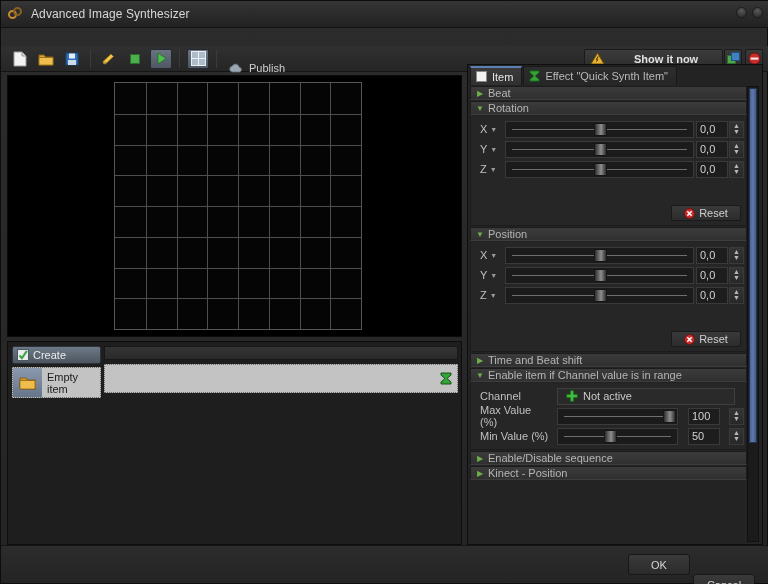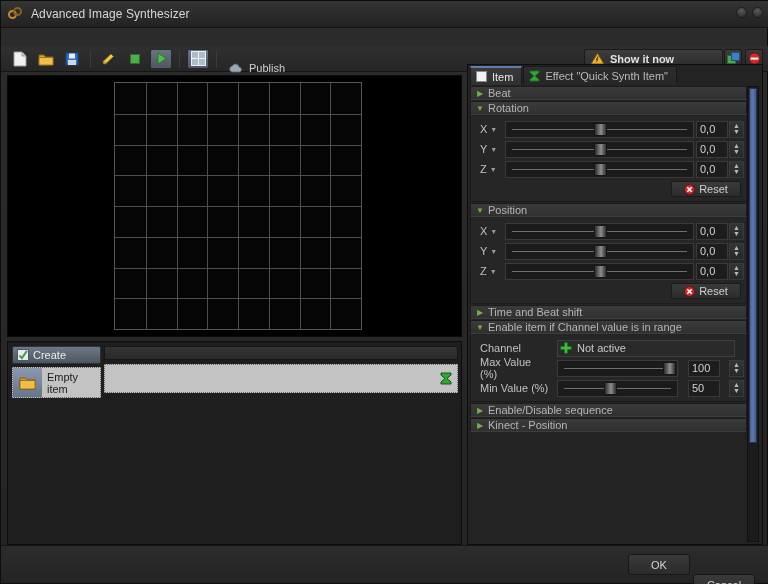--- a/index.html
+++ b/index.html
@@ -75,21 +75,21 @@
     background: #1b1b1b; border-right: 1px solid #3b3b3b;
   }
   .tb-label { font-size: 11px; color: #cfcfcf; margin-left: 5px; }
   #publish-grp { display: flex; align-items: flex-end; margin-left: 6px; margin-top: 19px; }
 
   #show-now {
     position: absolute; right: 46px; top: 3px;
     height: 19px; width: 139px;
     background: linear-gradient(180deg, #3c3c3c 0%, #2d2d2d 100%);
     border: 1px solid #1a1a1a; border-radius: 2px;
-    display: flex; align-items: center; padding-left: 5px;
+    display: flex; align-items: center; padding-left: 5px; gap: 24px;
   }
   #show-now .lbl { font-size: 11px; color: #e2e2e2; font-weight: bold; margin-left: 5px; }
   #tb-right { position: absolute; right: 6px; top: 3px; display: flex; gap: 3px; }
   .tb-sq {
     width: 18px; height: 19px; border: 1px solid #1a1a1a; border-radius: 2px;
     background: linear-gradient(180deg, #3a3a3a 0%, #2b2b2b 100%);
     display: flex; align-items: center; justify-content: center;
   }
 
   
@@ -213,33 +213,33 @@
     width: 32px; height: 17px; background: #1d1d1d; border: 1px solid #3a3a3a;
     font-size: 11px; color: #d2d2d2; display: flex; align-items: center;
     padding-left: 3px; margin-left: 2px;
   }
   .spin {
     width: 15px; height: 17px; background: linear-gradient(180deg,#343434 0%,#282828 100%);
     border: 1px solid #3a3a3a; margin-left: 1px;
     display: flex; flex-direction: column; align-items: center; justify-content: center;
     color: #b8b8b8; line-height: 6px; font-size: 7px;
   }
-  .reset-row { display: flex; justify-content: flex-end; padding: 2px 3px 1px 0; }
+  .reset-row { display: flex; justify-content: flex-end; padding: 2px 3px 1px 0; margin-top: 24px; }
   .reset-btn {
     width: 70px; height: 16px;
     background: linear-gradient(180deg, #3a3a3a 0%, #2c2c2c 100%);
     border: 1px solid #1a1a1a; border-radius: 2px;
     display: flex; align-items: center; justify-content: center; gap: 4px;
     font-size: 11px; color: #cfcfcf;
   }
   .lrow { height: 20px; display: flex; align-items: center; gap: 8px; }
   .lrow .lbl { width: 76px; padding-left: 7px; font-size: 11px; color: #c0c0c0; }
   .chanbox {
     flex: 1 1 auto; height: 17px; background: #2a2a2a; border: 1px solid #3f3f3f;
-    display: flex; align-items: center; padding-left: 2px; gap: 5px;
+    display: flex; align-items: center; padding-left: 8px; gap: 5px;
     font-size: 11px; color: #c8c8c8; margin-right: 9px;
   }
 
   
   #footer {
     position: absolute; left: 0; bottom: 0; width: 768px; height: 38px;
     background: linear-gradient(180deg, #2c2c2c 0%, #242424 100%);
     border-top: 1px solid #151515;
   }
   .fbtn {

